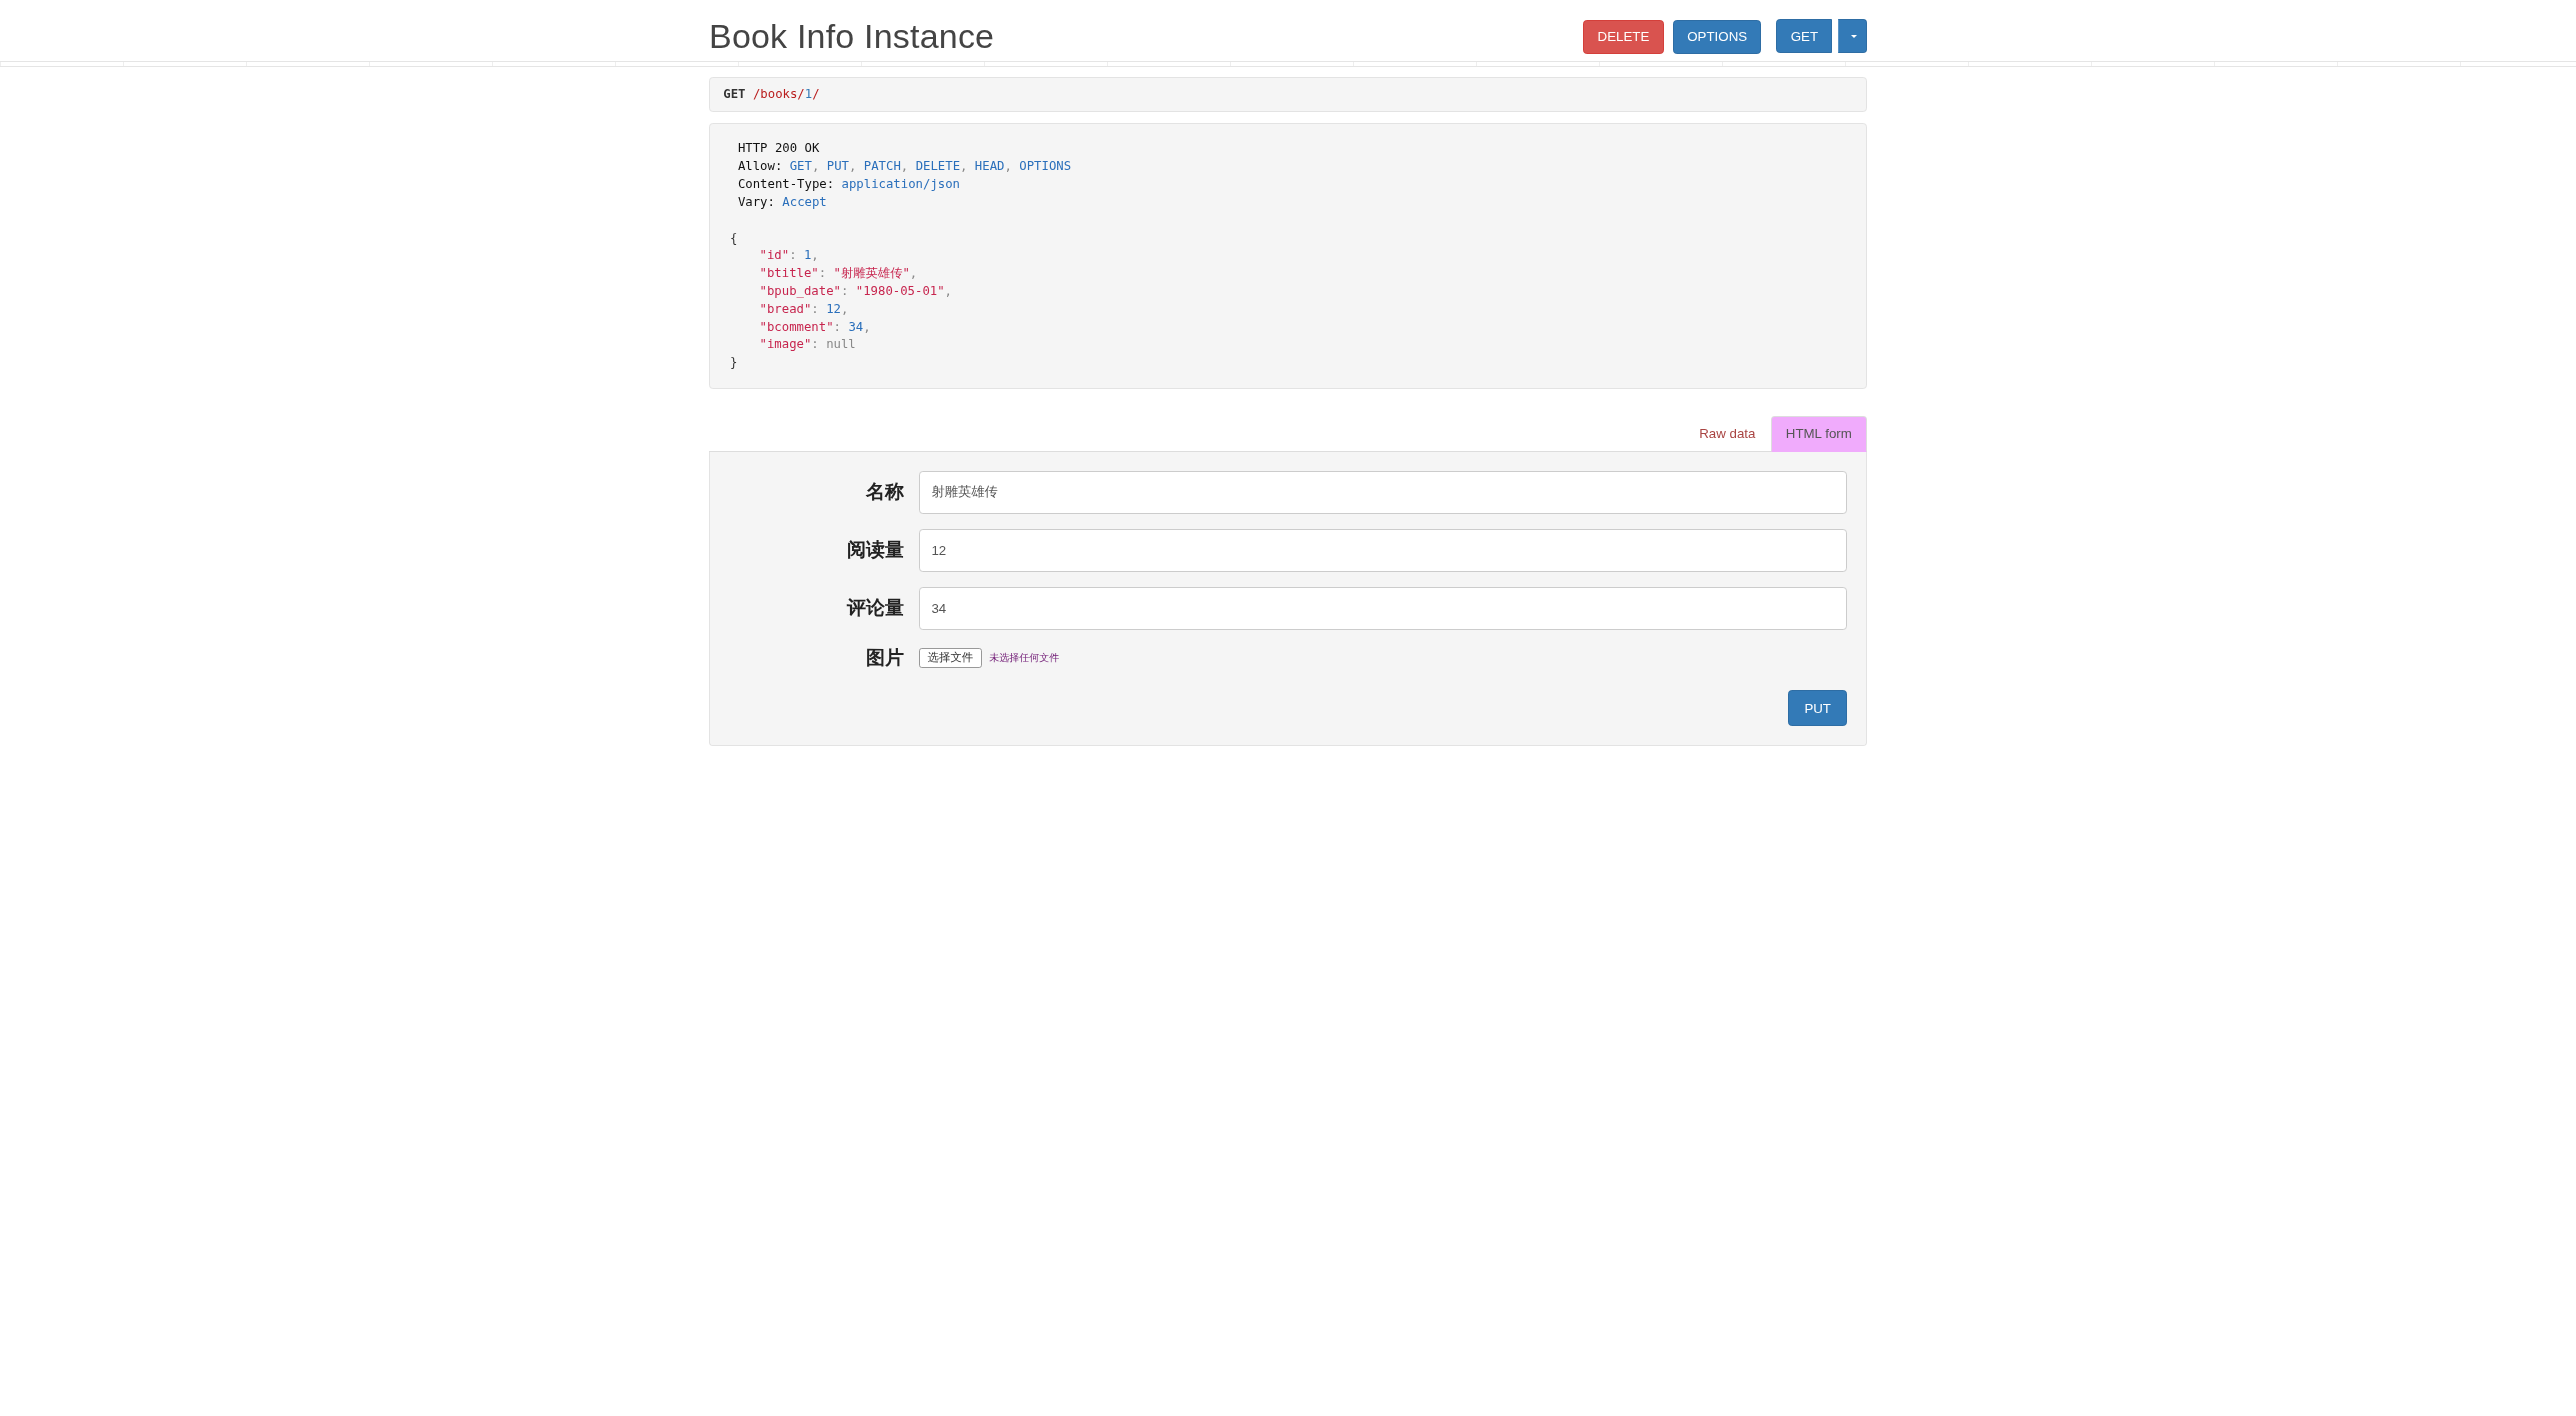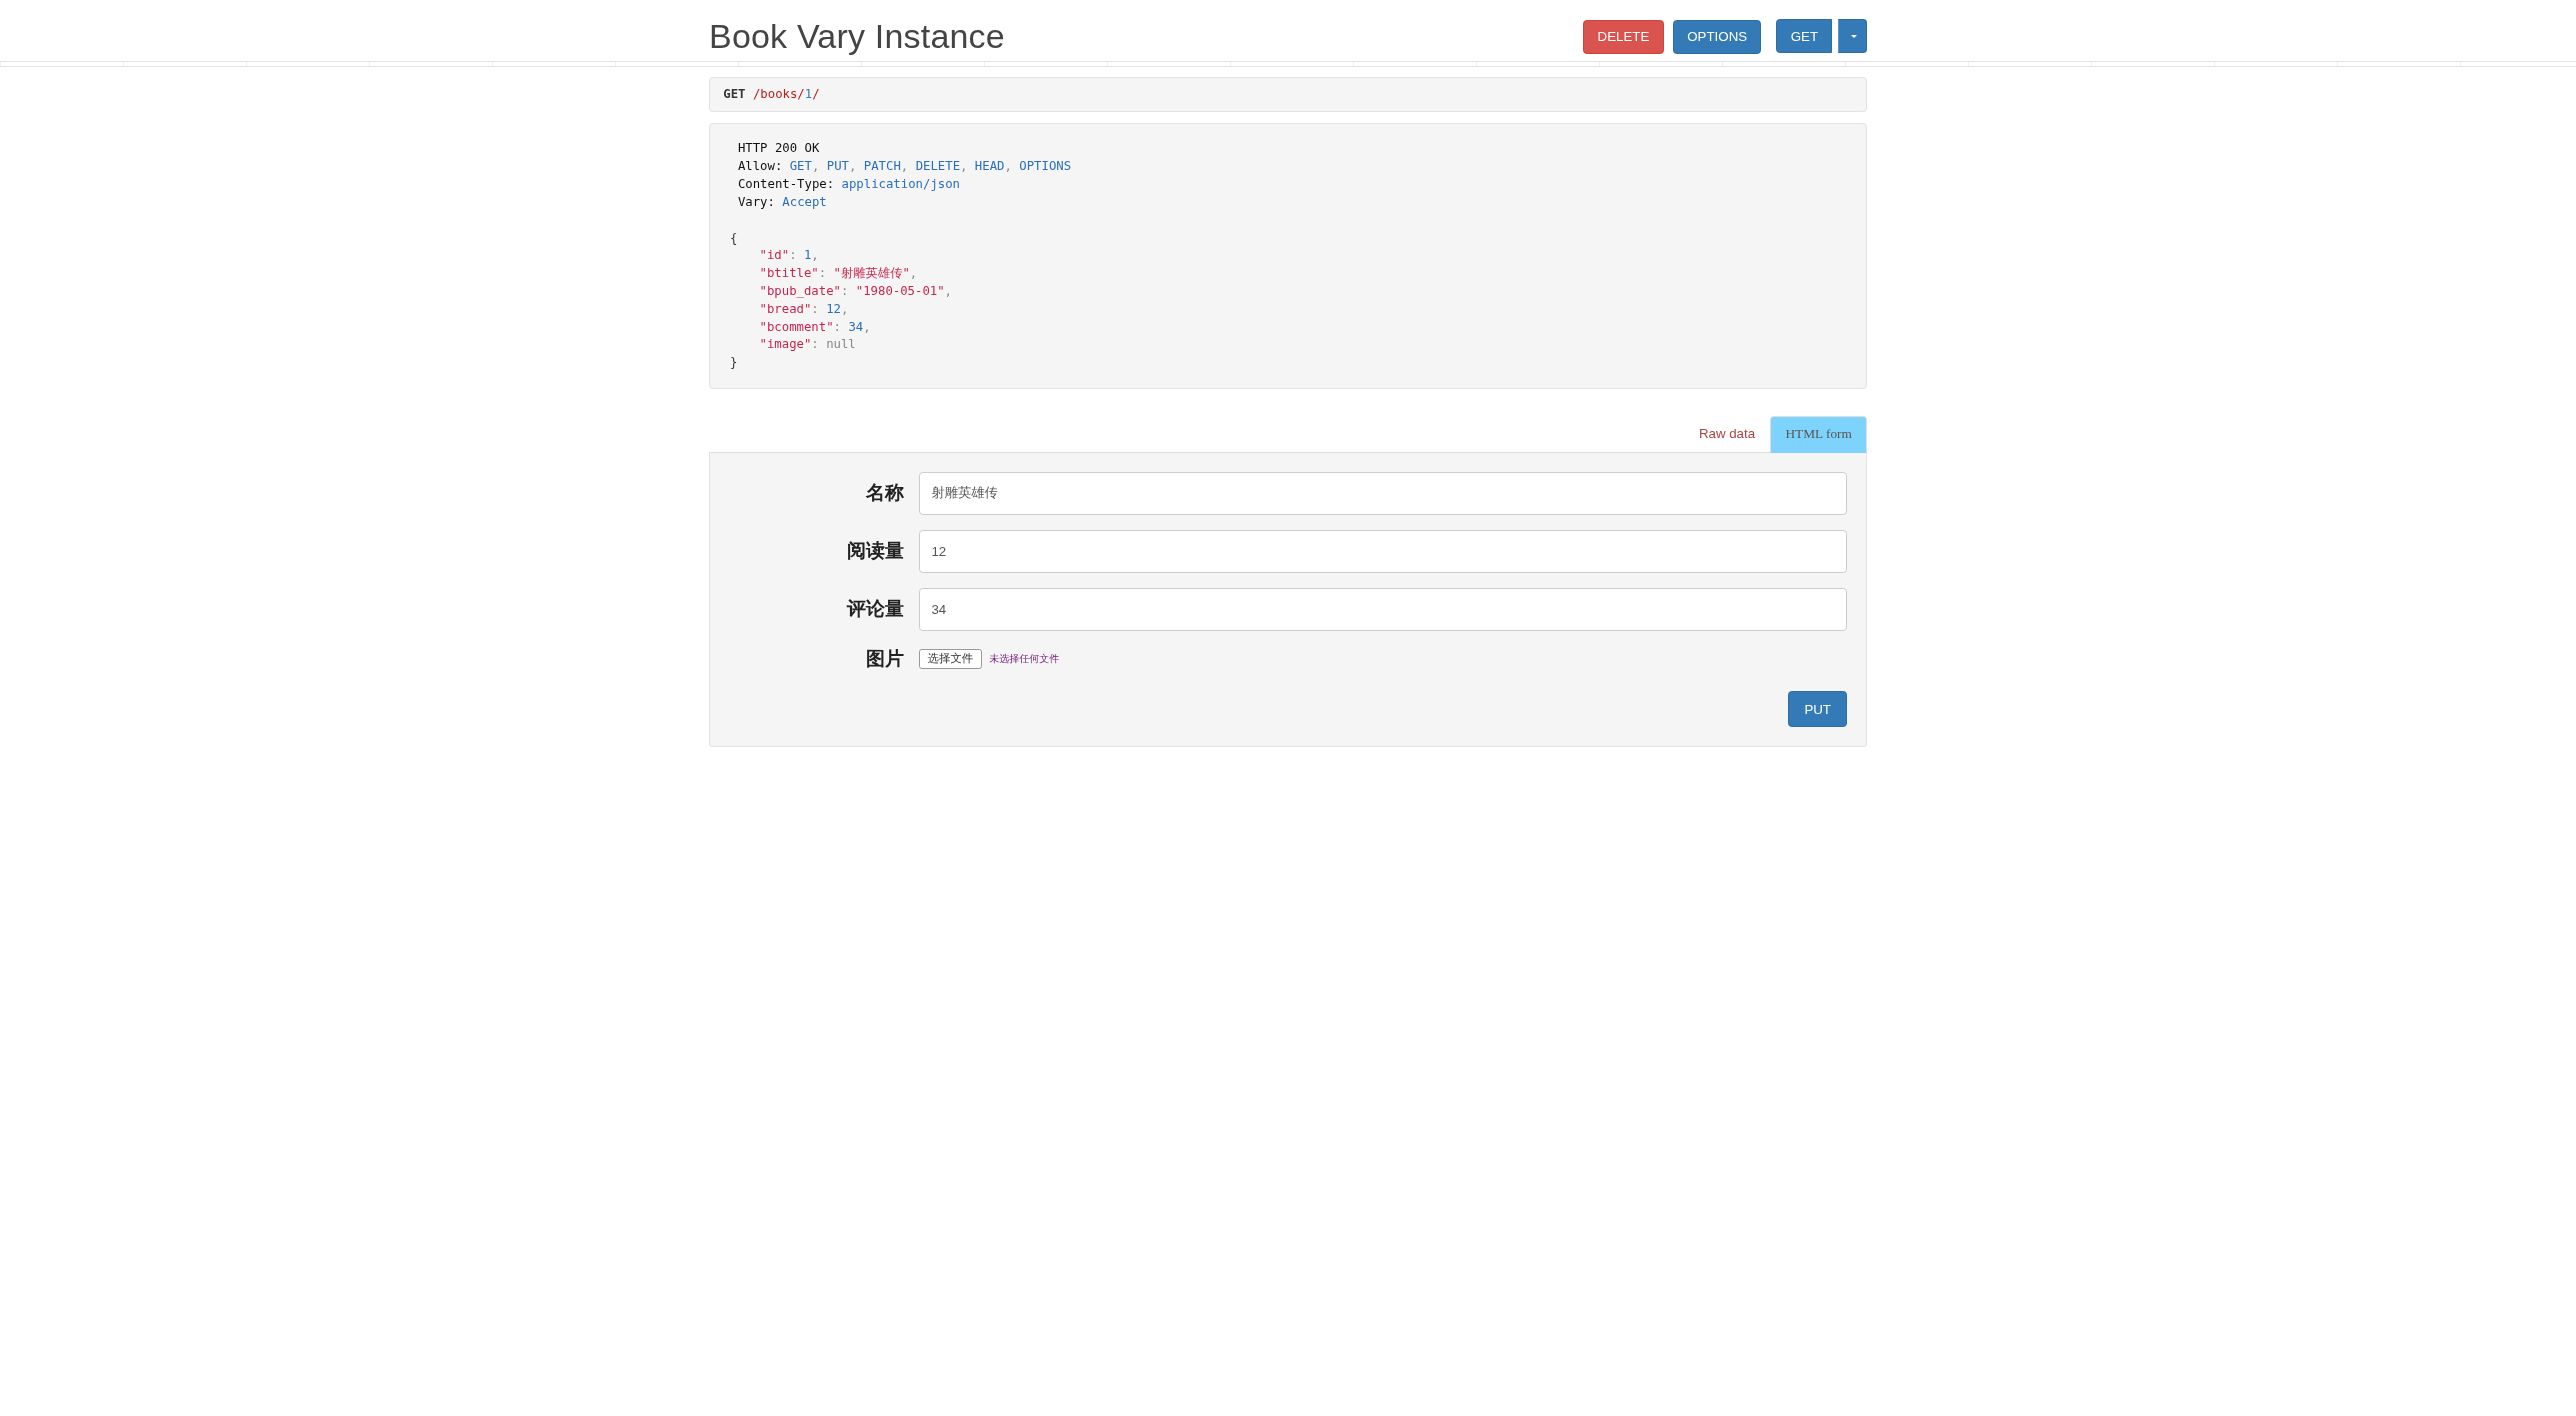--- a/index.html
+++ b/index.html
@@ -60,21 +60,21 @@
   .jstr { color: #c7254e; }
   .jnum { color: #2a6fbb; }
   .jnull { color: #888; }
   .tabs-wrap { margin-top: 26.6px; }
   .nav-tabs { display: flex; justify-content: flex-end; border-bottom: 0.9px solid #ddd; }
   .nav-tabs .tab {
     padding: 9.5px 14.2px; margin-bottom: -0.9px; cursor: pointer; font-size: 13.3px;
     border: 0.9px solid transparent; border-radius: 3.8px 3.8px 0 0; color: #a94442;
   }
   .nav-tabs .tab.active {
-    color: #555; border-color: #ddd #ddd #fff; border-bottom-color: transparent; background: #7dd3fc; font-family: Liberation Serif, serif;
+    color: #555; border-color: #ddd #ddd #fff; border-bottom-color: transparent; background: #f0abfc;
   }
   .nav-tabs .tab:not(.active) { color: #a94442; }
   .form-panel {
     background: #f5f5f5; border: 0.9px solid #e3e3e3; border-top: none;
     border-radius: 0 0 3.8px 3.8px; padding: 19px 19px 19px 19px;
   }
   .form-row { display: flex; align-items: center; margin-bottom: 15px; }
   .form-label {
     width: 190px; text-align: right; padding-right: 15px;
     font-weight: bold; font-size: 19px; color: #222;
@@ -92,21 +92,21 @@
   .form-actions { display: flex; justify-content: flex-end; margin-top: 19px; }
   .form-actions .btn { font-size: 13.3px; padding: 7.6px 15px; }
 </style>
 </head>
 <body>
 
 <div class="grid-bg"></div>
 
 <div class="container">
   <div class="page-header">
-    <h1>Book Vary Instance</h1>
+    <h1>Book Info Instance</h1>
     <div class="actions">
       <span class="btn btn-danger">DELETE</span>
       <span class="btn btn-primary">OPTIONS</span>
       <span class="btn-group">
         <span class="btn btn-primary">GET</span>
         <span class="btn btn-primary" style="padding:6.6px 9.5px;">
           <span class="caret"></span>
         </span>
       </span>
     </div>

